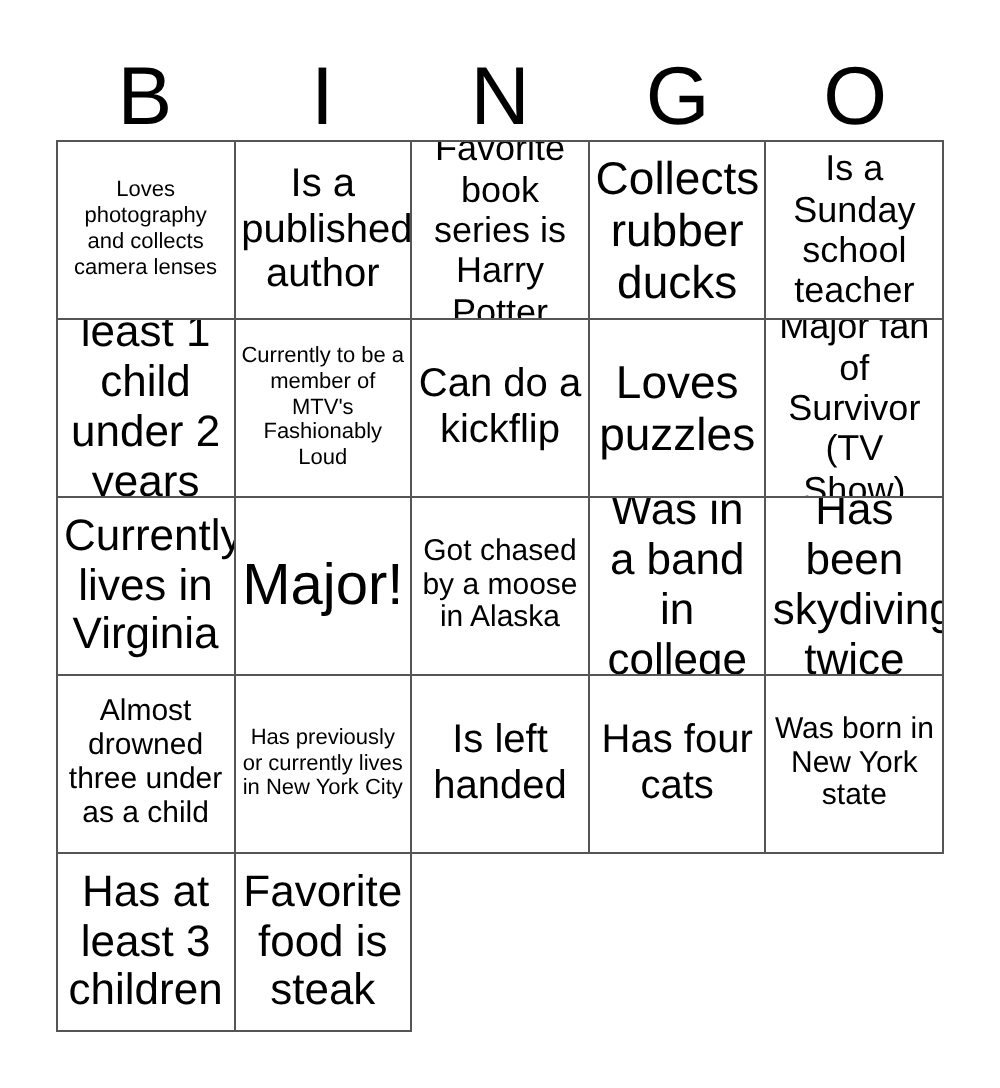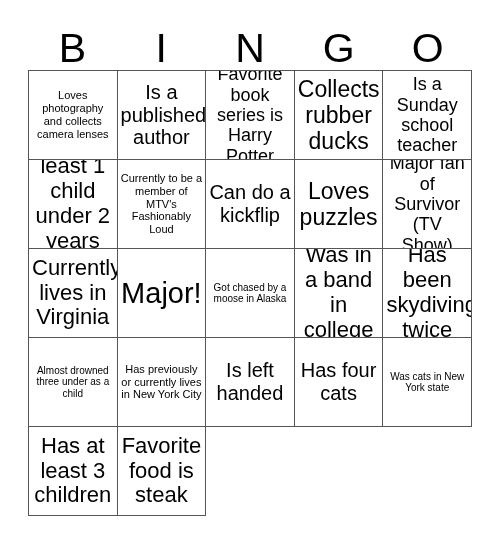--- a/index.html
+++ b/index.html
@@ -67,21 +67,21 @@
     background: #ffffff;
   }
   .cell-text {
     display: block;
     width: 100%;
     white-space: pre-line;
     line-height: 1.13;
   }
   
   .fs-xs  { font-size: 11px; line-height: 1.18; }
-  .fs-sm  { font-size: 10px; }
+  .fs-sm  { font-size: 15px; }
   .fs-md  { font-size: 18px; }
   .fs-lg  { font-size: 22px; }
   .fs-xl  { font-size: 20px; }
   .fs-xxl { font-size: 23px; }
   .fs-free { font-size: 29px; line-height: 1.05; }
 </style>
 </head>
 <body>
 
 <div class="card">
@@ -146,21 +146,21 @@
       <div class="cell">
         <span class="cell-text fs-xs">Has previously or currently lives in New York City</span>
       </div>
       <div class="cell">
         <span class="cell-text fs-xl">Is left handed</span>
       </div>
       <div class="cell">
         <span class="cell-text fs-xl">Has four cats</span>
       </div>
       <div class="cell">
-        <span class="cell-text fs-sm">Was cats in New York state</span>
+        <span class="cell-text fs-sm">Was born in New York state</span>
       </div>
       <div class="cell">
         <span class="cell-text fs-lg">Has at least 3 children</span>
       </div>
       <div class="cell">
         <span class="cell-text fs-lg">Favorite food is steak</span>
       </div>
     </div>
 
 </div>

